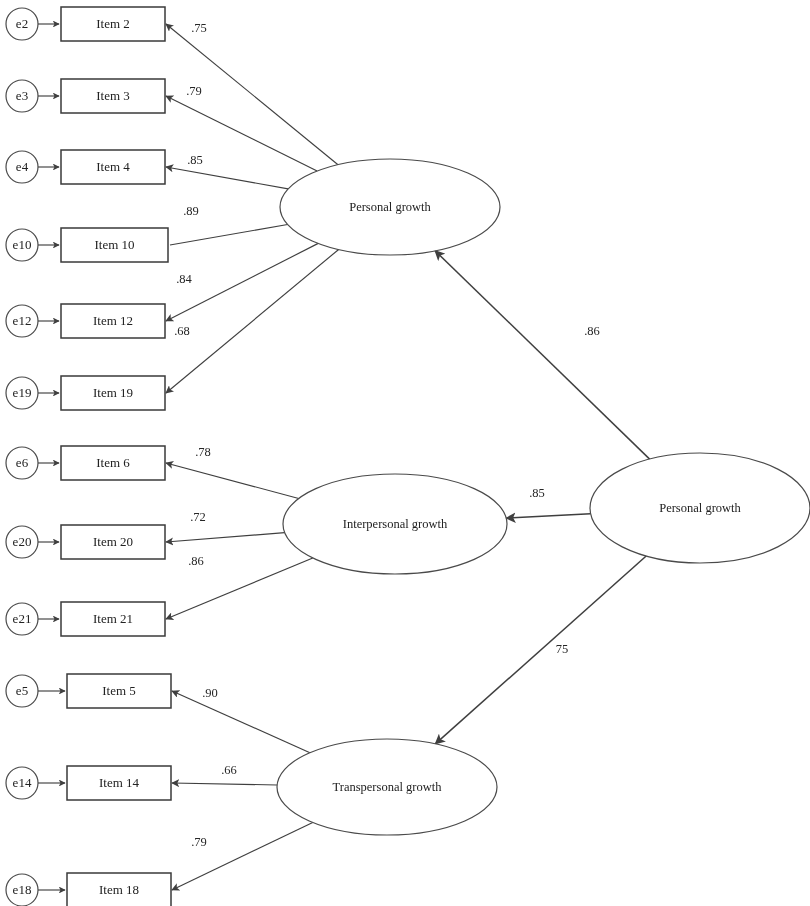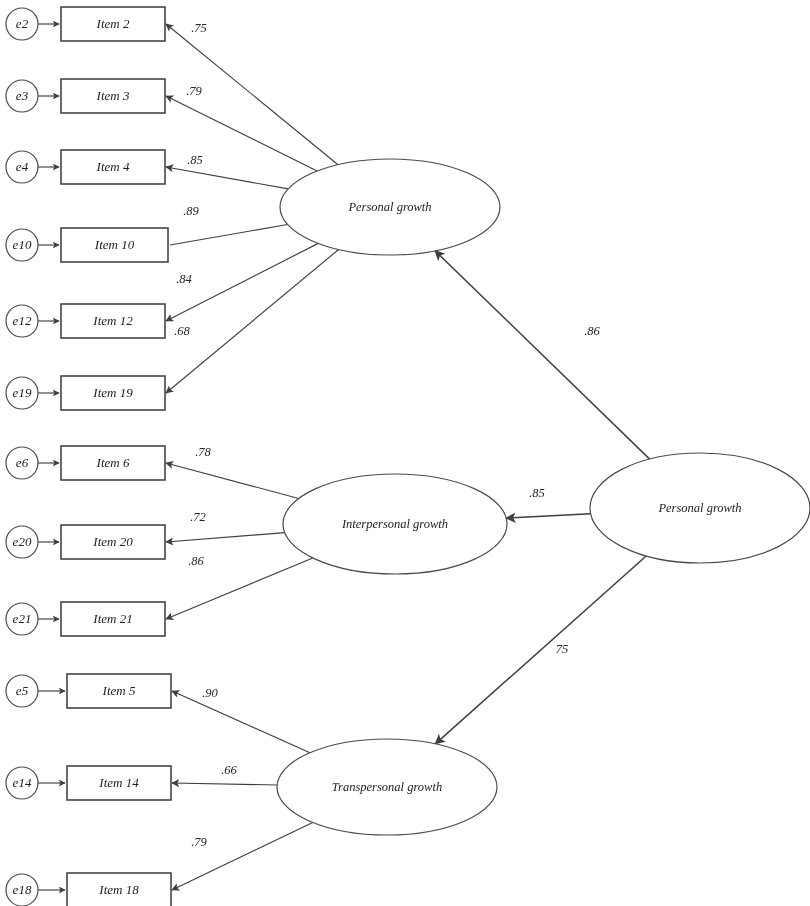--- a/index.html
+++ b/index.html
@@ -2,21 +2,21 @@
 <html><head>
 <meta charset="utf-8">
 <title>SEM Path Diagram</title>
 <style>
   html,body{margin:0;padding:0;background:#ffffff;}
   body{
     width:810px;height:906px;overflow:hidden;
     font-family:"Liberation Serif","DejaVu Serif",serif;
     color:#1a1a1a;
   }
-  #diagram{position:relative;width:810px;height:906px;font-style:italic;}
+  #diagram{position:relative;width:810px;height:906px;}
   svg#canvas{position:absolute;left:0;top:0;width:810px;height:906px;}
   .node-label{
     font-family:"Liberation Serif","DejaVu Serif",serif;
     fill:#222222;
     text-anchor:middle;
     dominant-baseline:middle;
   }
   .err-label{font-size:13px;}
   .item-label{font-size:13px;}
   .latent-label{font-size:12.5px;}

